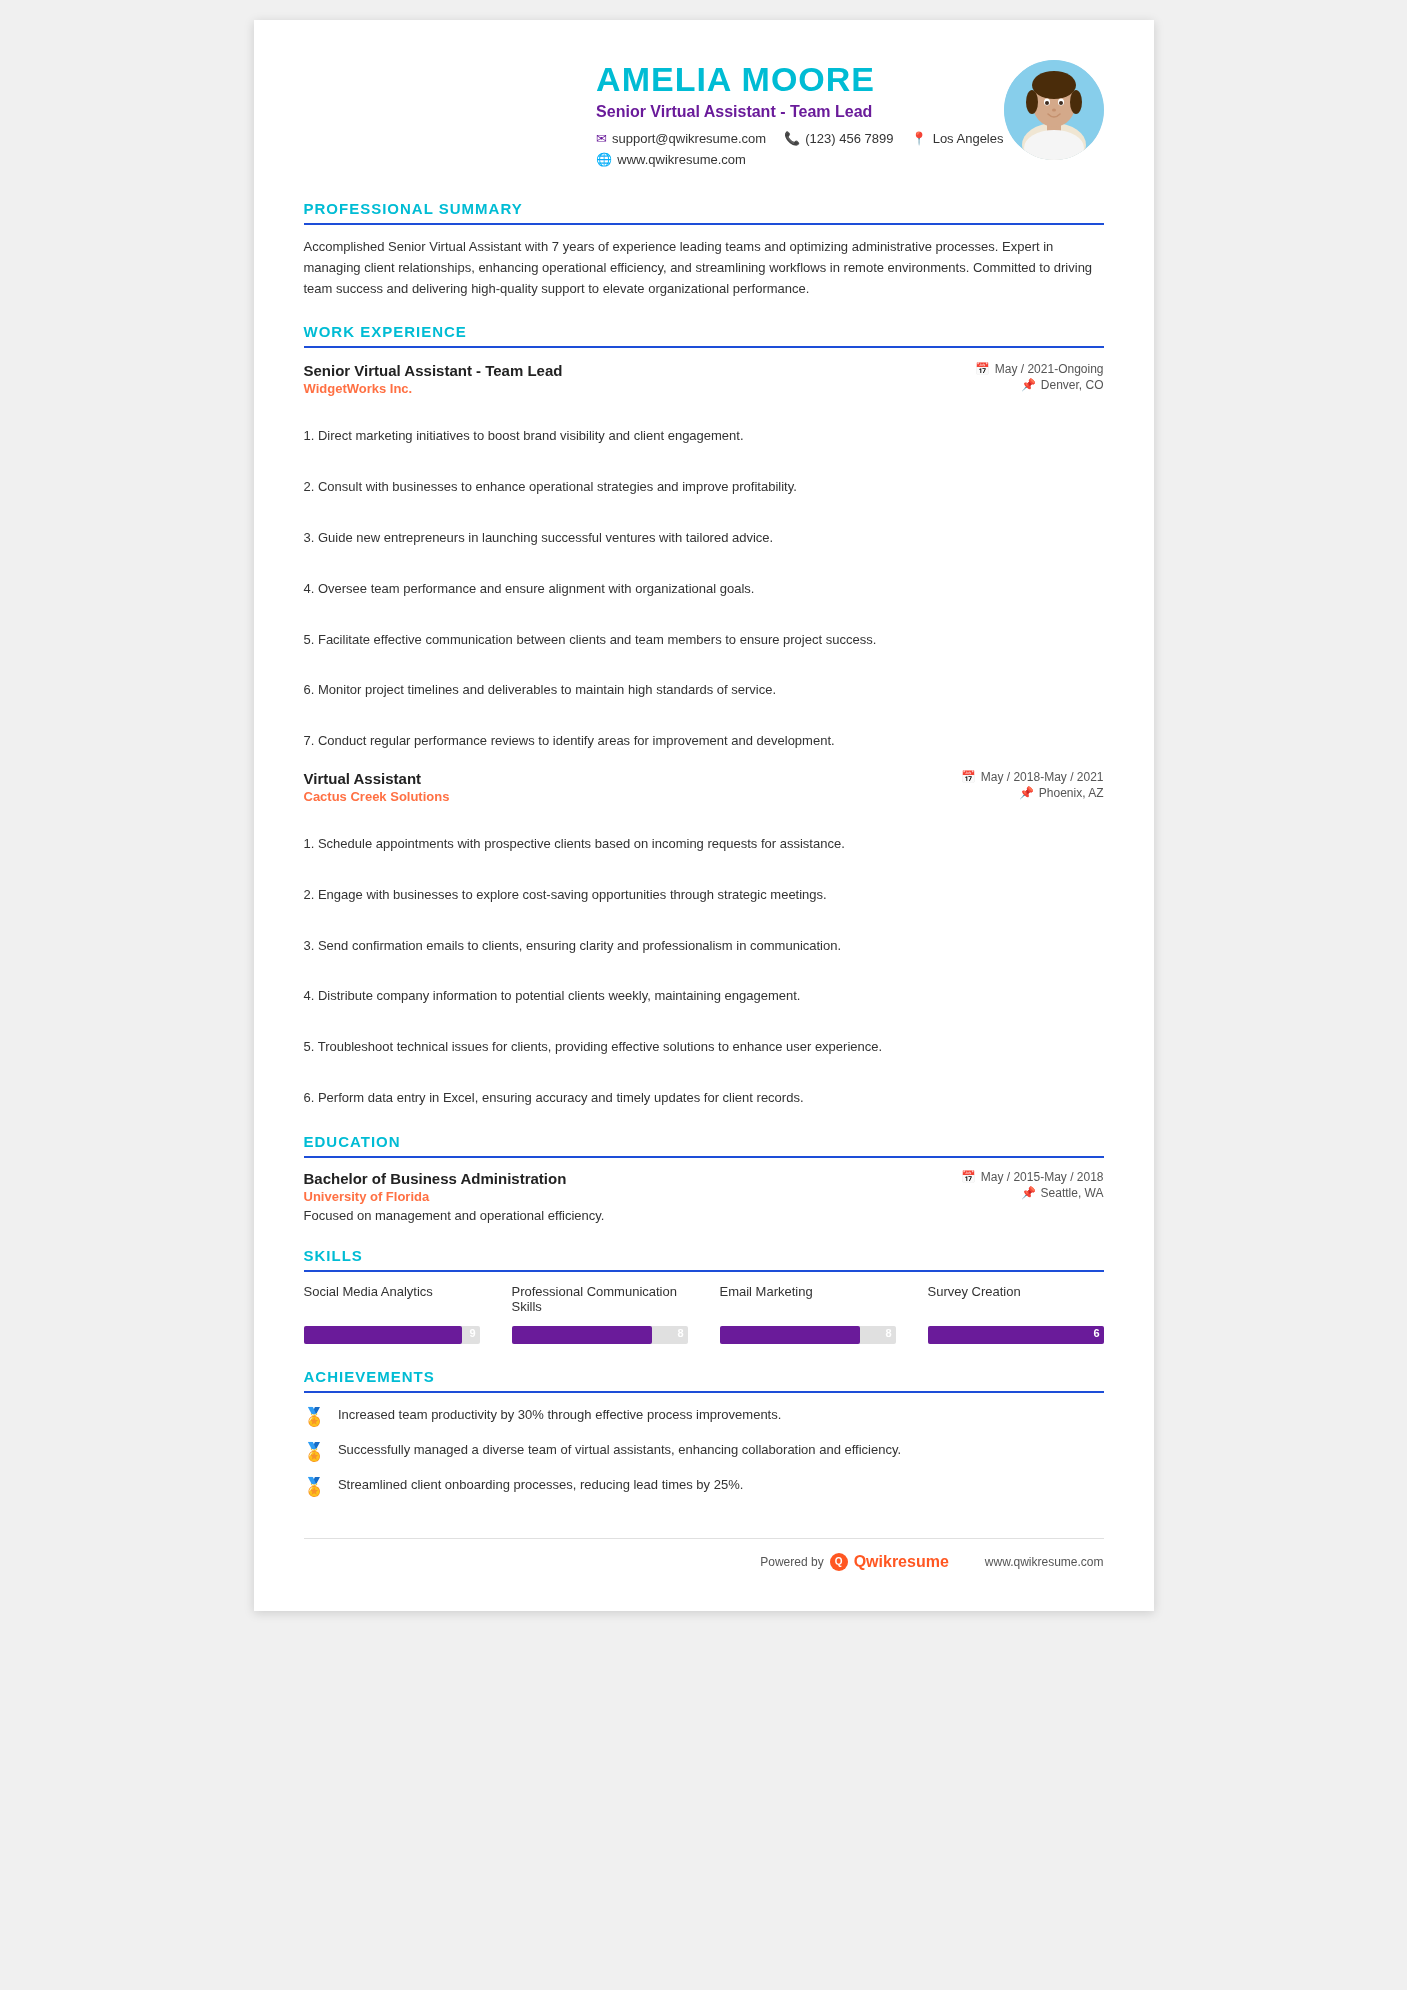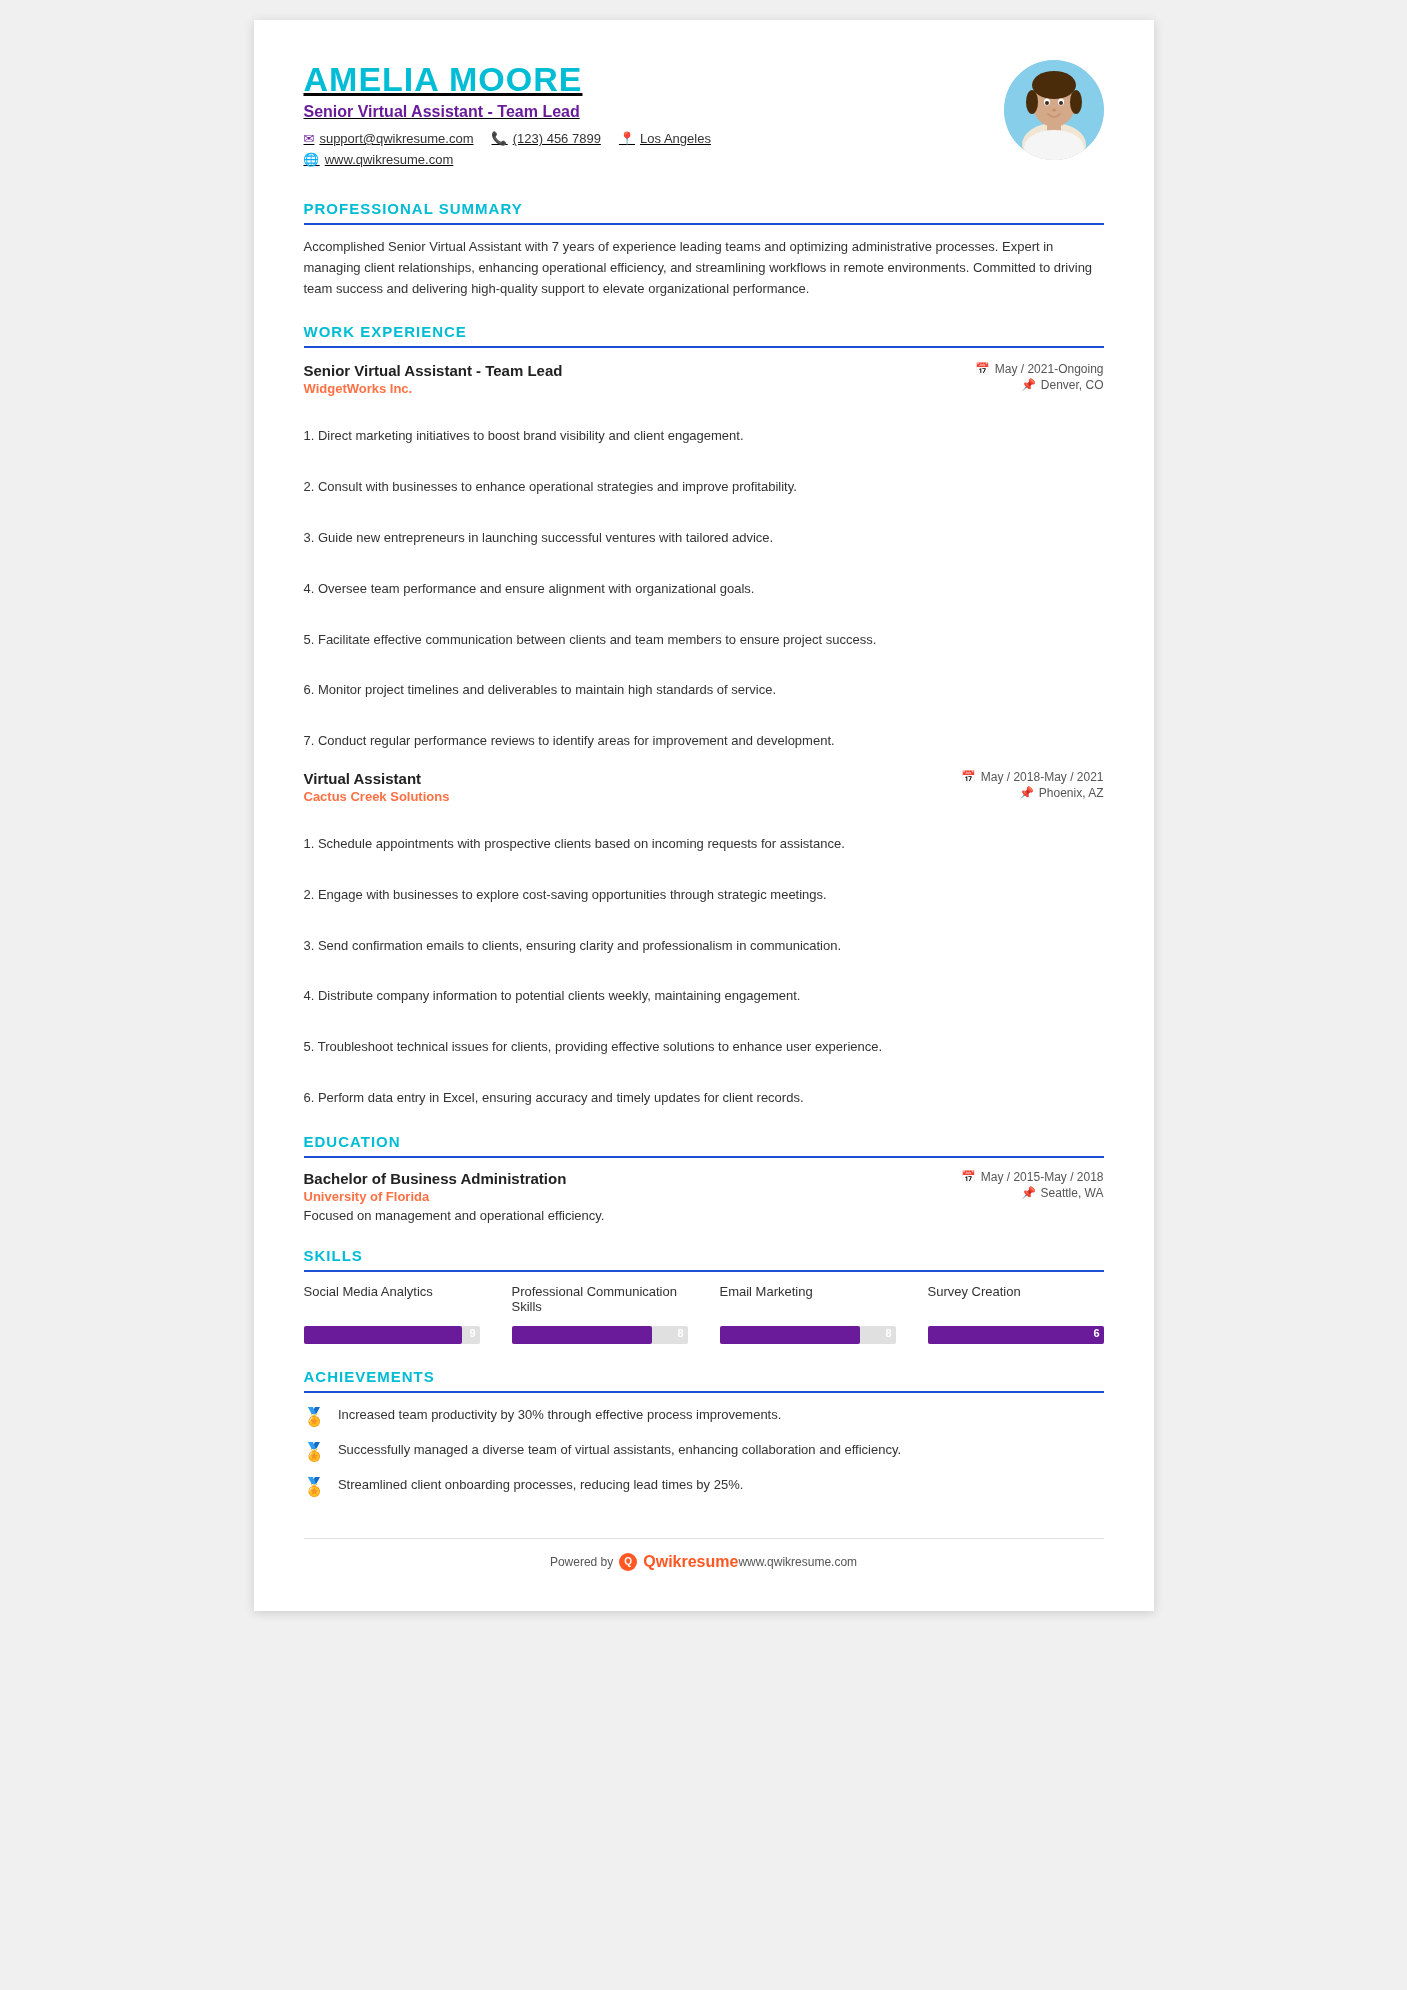--- a/index.html
+++ b/index.html
@@ -14,24 +14,23 @@
       background: #fff;
       width: 900px;
       min-height: 1400px;
       padding: 40px 50px;
       position: relative;
       box-shadow: 0 2px 10px rgba(0,0,0,0.15);
     }
     
     .header {
       display: flex;
-      justify-content: space-between;
+      justify-content: flex-end;
       align-items: flex-start;
       margin-bottom: 33px;
-      text-decoration: underline;
     }
     .header-left {}
     .name {
       font-size: 34px;
       font-weight: 900;
       color: #00bcd4;
       letter-spacing: 1px;
       text-transform: uppercase;
     }
     .title {
@@ -221,22 +220,23 @@
       color: #333;
       line-height: 1.5;
     }
 
     
     .footer {
       margin-top: 40px;
       padding-top: 14px;
       border-top: 1px solid #e0e0e0;
       display: flex;
-      justify-content: center;
-      align-items: center;
+      justify-content: flex-end;
+      align-items: center;
+      gap: 36px;
     }
     .footer-left {
       display: flex;
       align-items: center;
       gap: 6px;
       font-size: 12px;
       color: #555;
     }
     .footer-brand {
       color: #ff5722;

